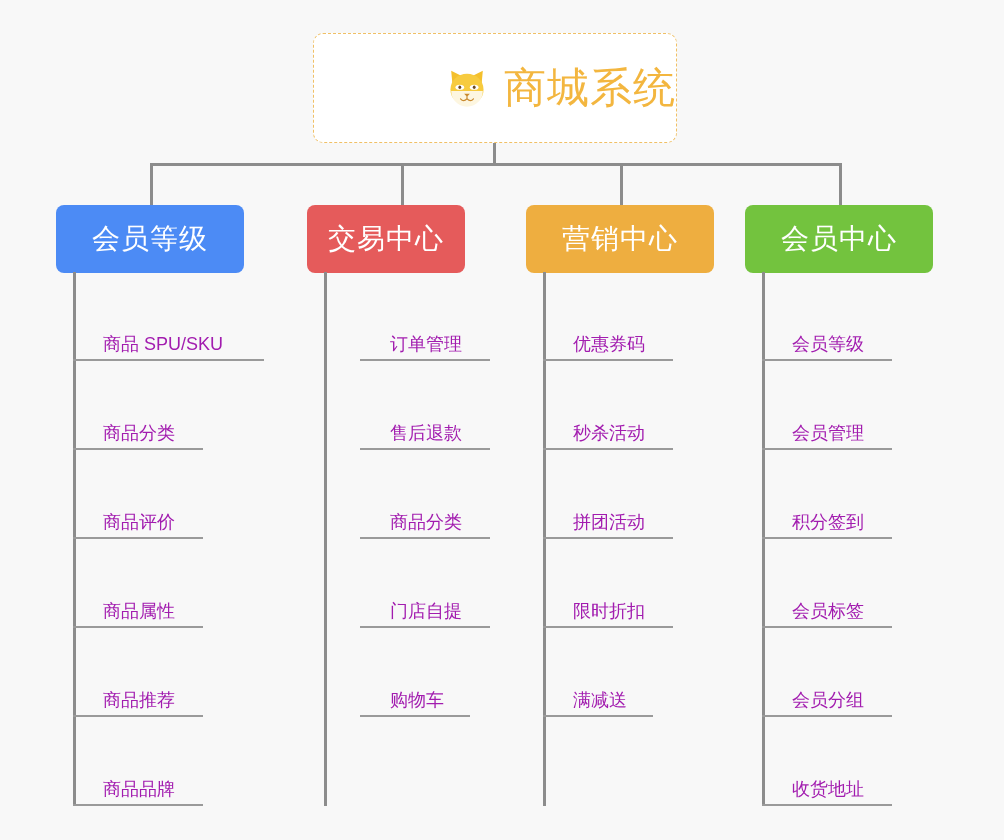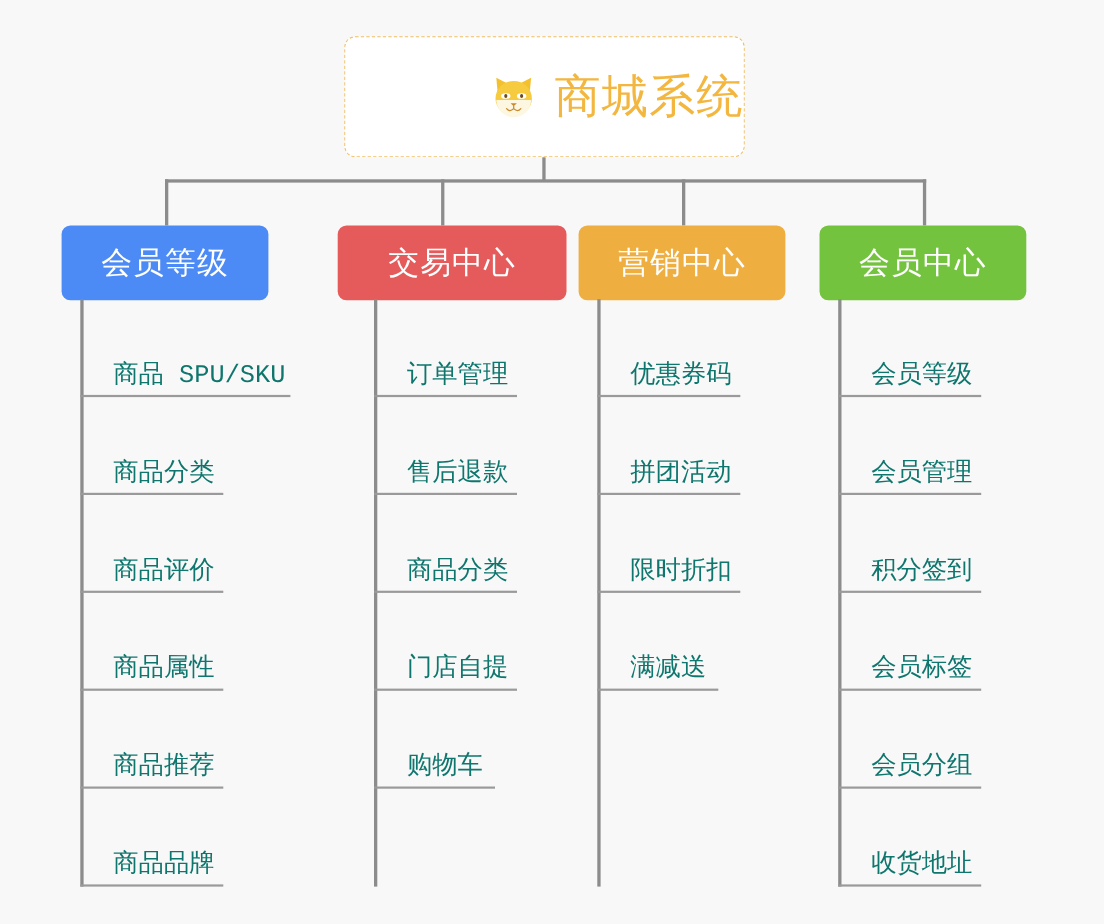--- a/index.html
+++ b/index.html
@@ -89,25 +89,24 @@
   }
   .leaf {
     position: relative;
     height: 89px;
     box-sizing: border-box;
   }
   .leaf-label {
     position: absolute;
     left: 30px;
     bottom: 8px;
-    font-size: 23px;
-    color: #0f766e;
+    font-size: 18px;
+    color: #a21caf;
     white-space: nowrap;
     line-height: 1;
-    font-family: Liberation Mono, monospace;
   }
   .leaf-underline {
     position: absolute;
     left: 0;
     bottom: 0;
     height: 2px;
     background: #9a9a9a;
   }
 </style>
 </head>
@@ -144,21 +143,21 @@
   <div class="line h-line" style="left:150px; top:163px; width:692px;"></div>
 
   <div class="line v-line" style="left:150px; top:163px; height:42px;"></div>
   <div class="line v-line" style="left:401px; top:163px; height:42px;"></div>
   <div class="line v-line" style="left:620px; top:163px; height:42px;"></div>
   <div class="line v-line" style="left:839px; top:163px; height:42px;"></div>
 
   <div class="cat-header" style="left: 56px; top: 205px; width: 188px; background: rgb(76, 139, 245);">
     <span>会员等级</span>
   </div>
-  <div class="cat-header" style="left: 307px; top: 205px; width: 208px; background: rgb(229, 91, 91);">
+  <div class="cat-header" style="left: 307px; top: 205px; width: 158px; background: rgb(229, 91, 91);">
     <span>交易中心</span>
   </div>
   <div class="cat-header" style="left: 745px; top: 205px; width: 188px; background: rgb(115, 195, 62);">
     <span>会员中心</span>
   </div>
   <div class="cat-header" style="left: 526px; top: 205px; width: 188px; background: rgb(238, 174, 64);">
     <span>营销中心</span>
   </div>
 
   <div class="branch" style="left:73px;  width:210px;">
@@ -181,21 +180,21 @@
       </div>
       <div class="leaf">
         <div class="leaf-label">商品推荐</div>
         <div class="leaf-underline" style="width: 130px;"></div>
       </div>
       <div class="leaf">
         <div class="leaf-label">商品品牌</div>
         <div class="leaf-underline" style="width: 130px;"></div>
       </div>
     </div>
-  <div class="branch" style="left:340px; width:180px;">
+  <div class="branch" style="left:324px; width:180px;padding-left:36px;">
     <div class="branch-spine" style="height: 534px;"></div>
   <div class="leaf">
         <div class="leaf-label">订单管理</div>
         <div class="leaf-underline" style="width: 130px;"></div>
       </div>
       <div class="leaf">
         <div class="leaf-label">售后退款</div>
         <div class="leaf-underline" style="width: 130px;"></div>
       </div>
       <div class="leaf">
@@ -211,20 +210,24 @@
         <div class="leaf-underline" style="width: 110px;"></div>
       </div>
     </div>
   <div class="branch" style="left:543px; width:180px;">
     <div class="branch-spine" style="height: 534px;"></div>
   <div class="leaf">
         <div class="leaf-label">优惠券码</div>
         <div class="leaf-underline" style="width: 130px;"></div>
       </div>
       <div class="leaf">
+        <div class="leaf-label">秒杀活动</div>
+        <div class="leaf-underline" style="width: 130px;"></div>
+      </div>
+      <div class="leaf">
         <div class="leaf-label">拼团活动</div>
         <div class="leaf-underline" style="width: 130px;"></div>
       </div>
       <div class="leaf">
         <div class="leaf-label">限时折扣</div>
         <div class="leaf-underline" style="width: 130px;"></div>
       </div>
       <div class="leaf">
         <div class="leaf-label">满减送</div>
         <div class="leaf-underline" style="width: 110px;"></div>

